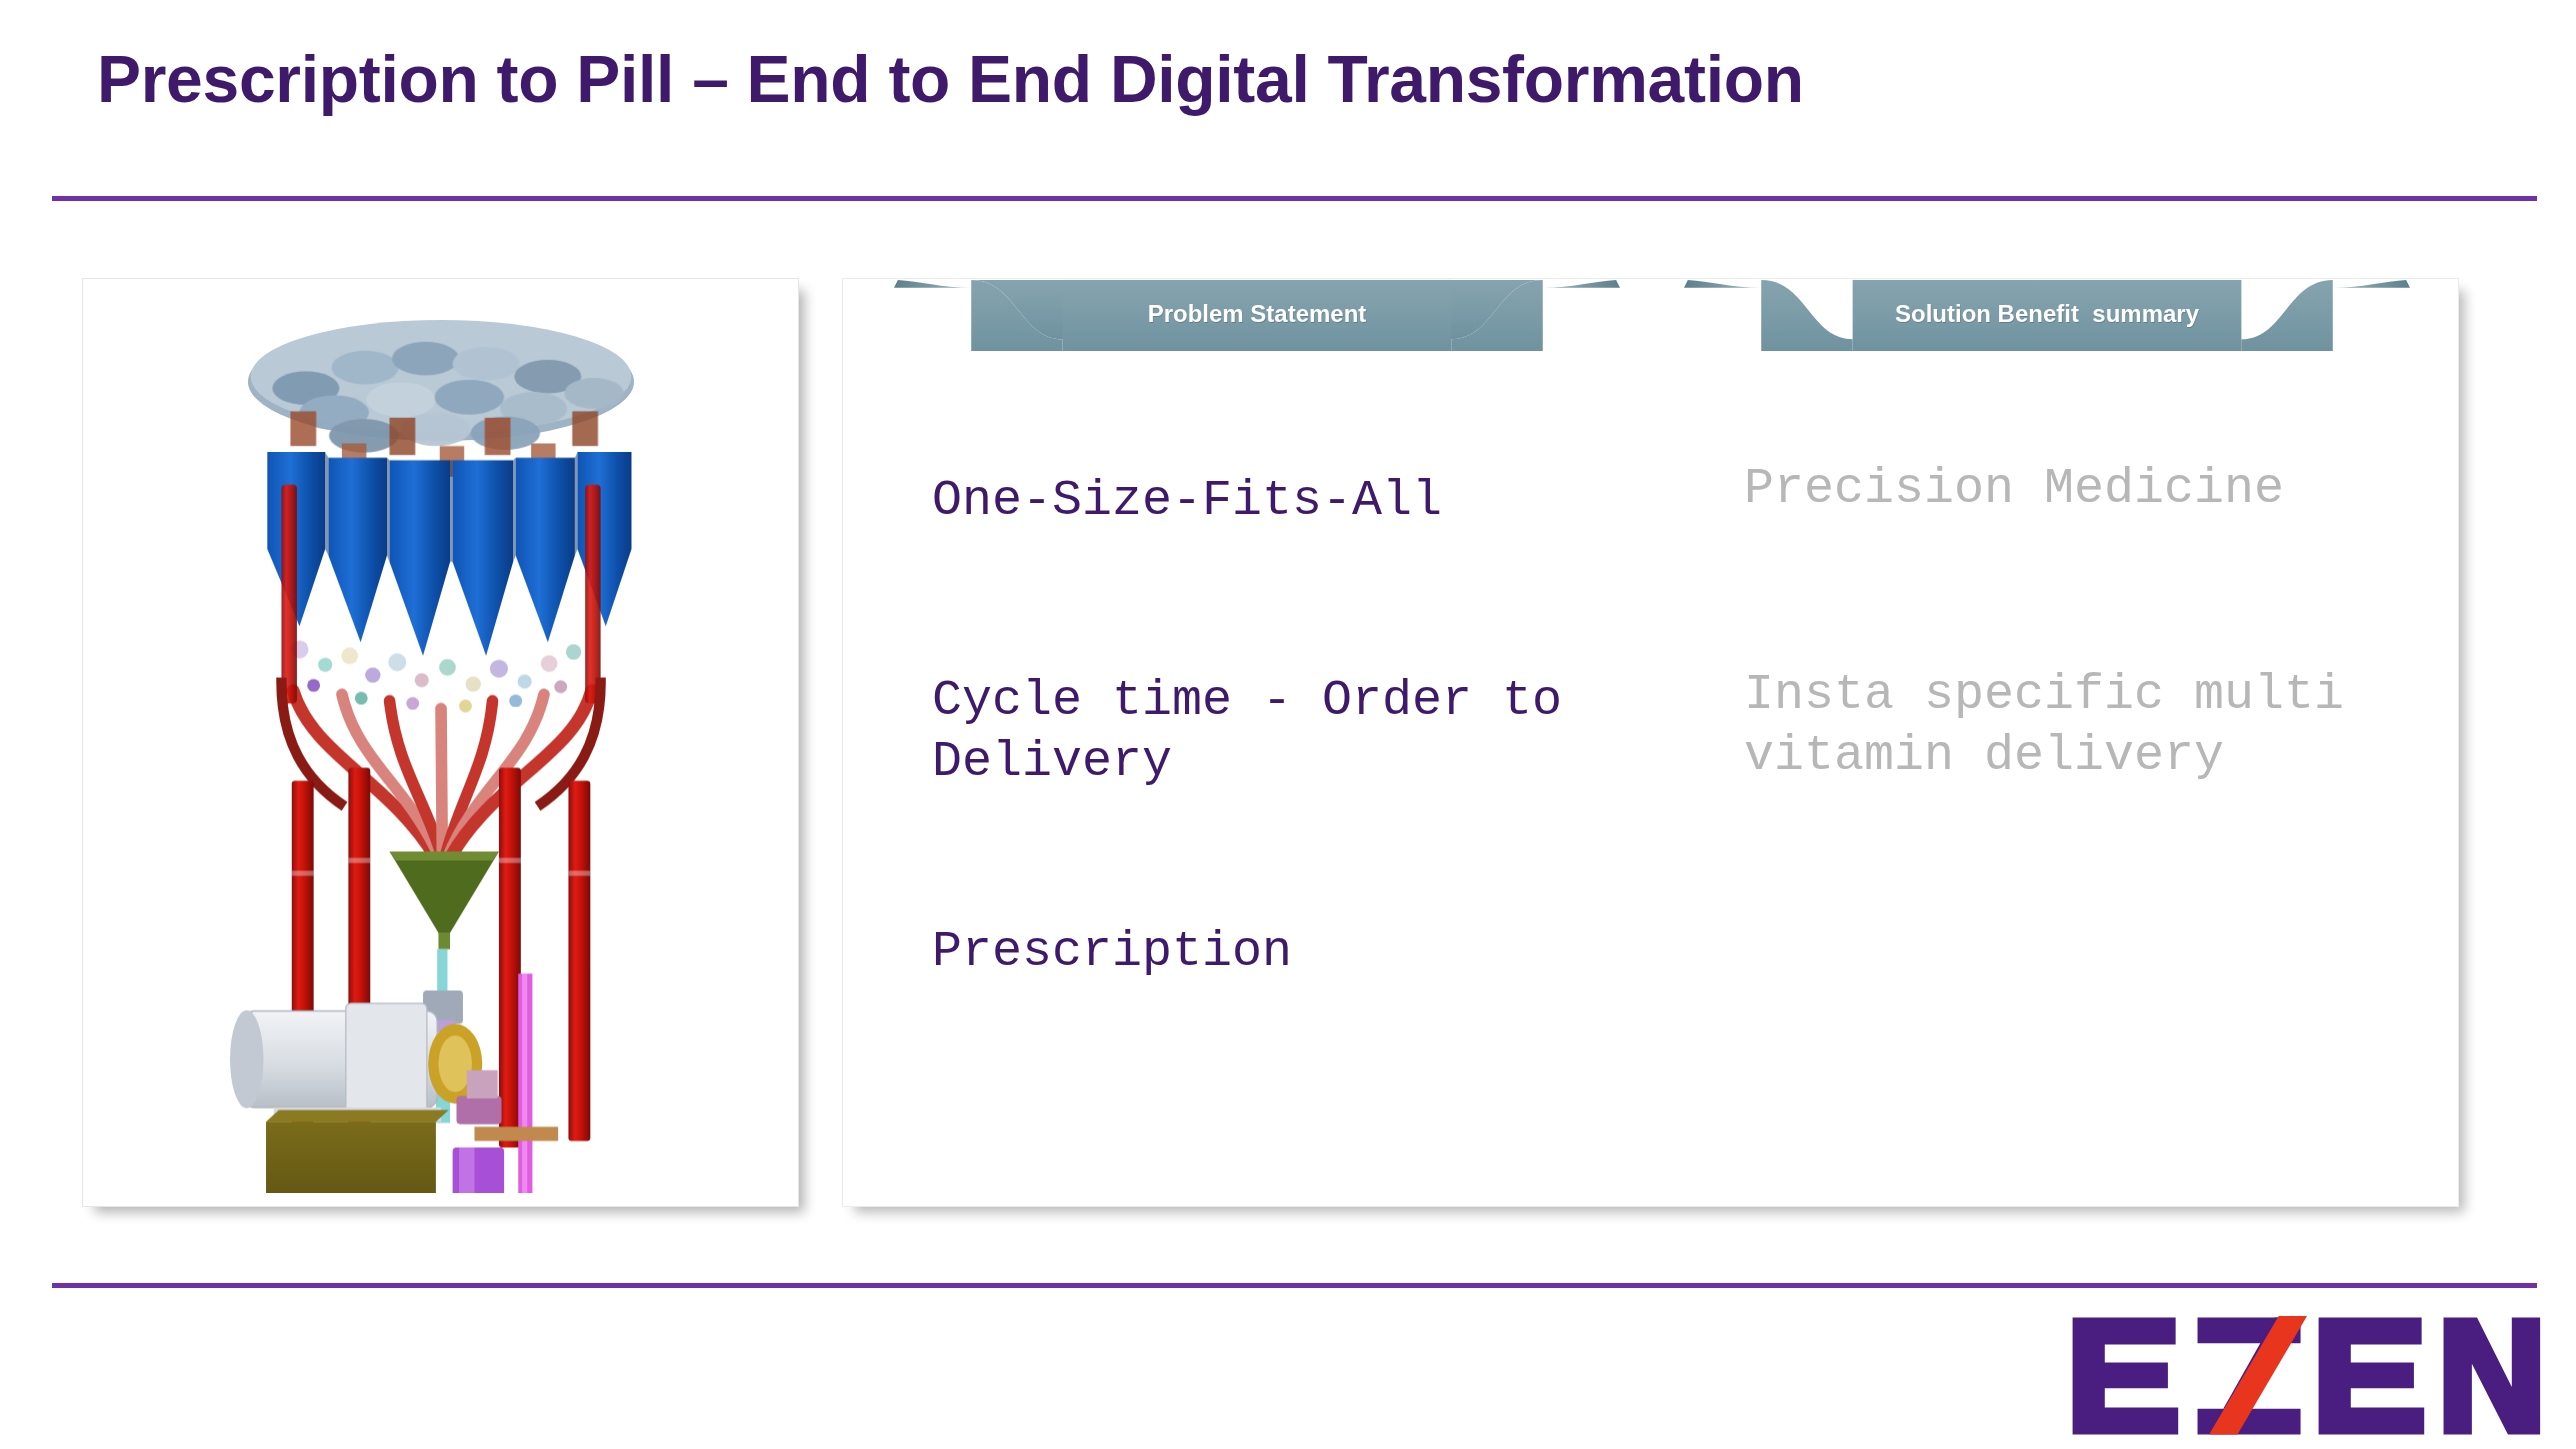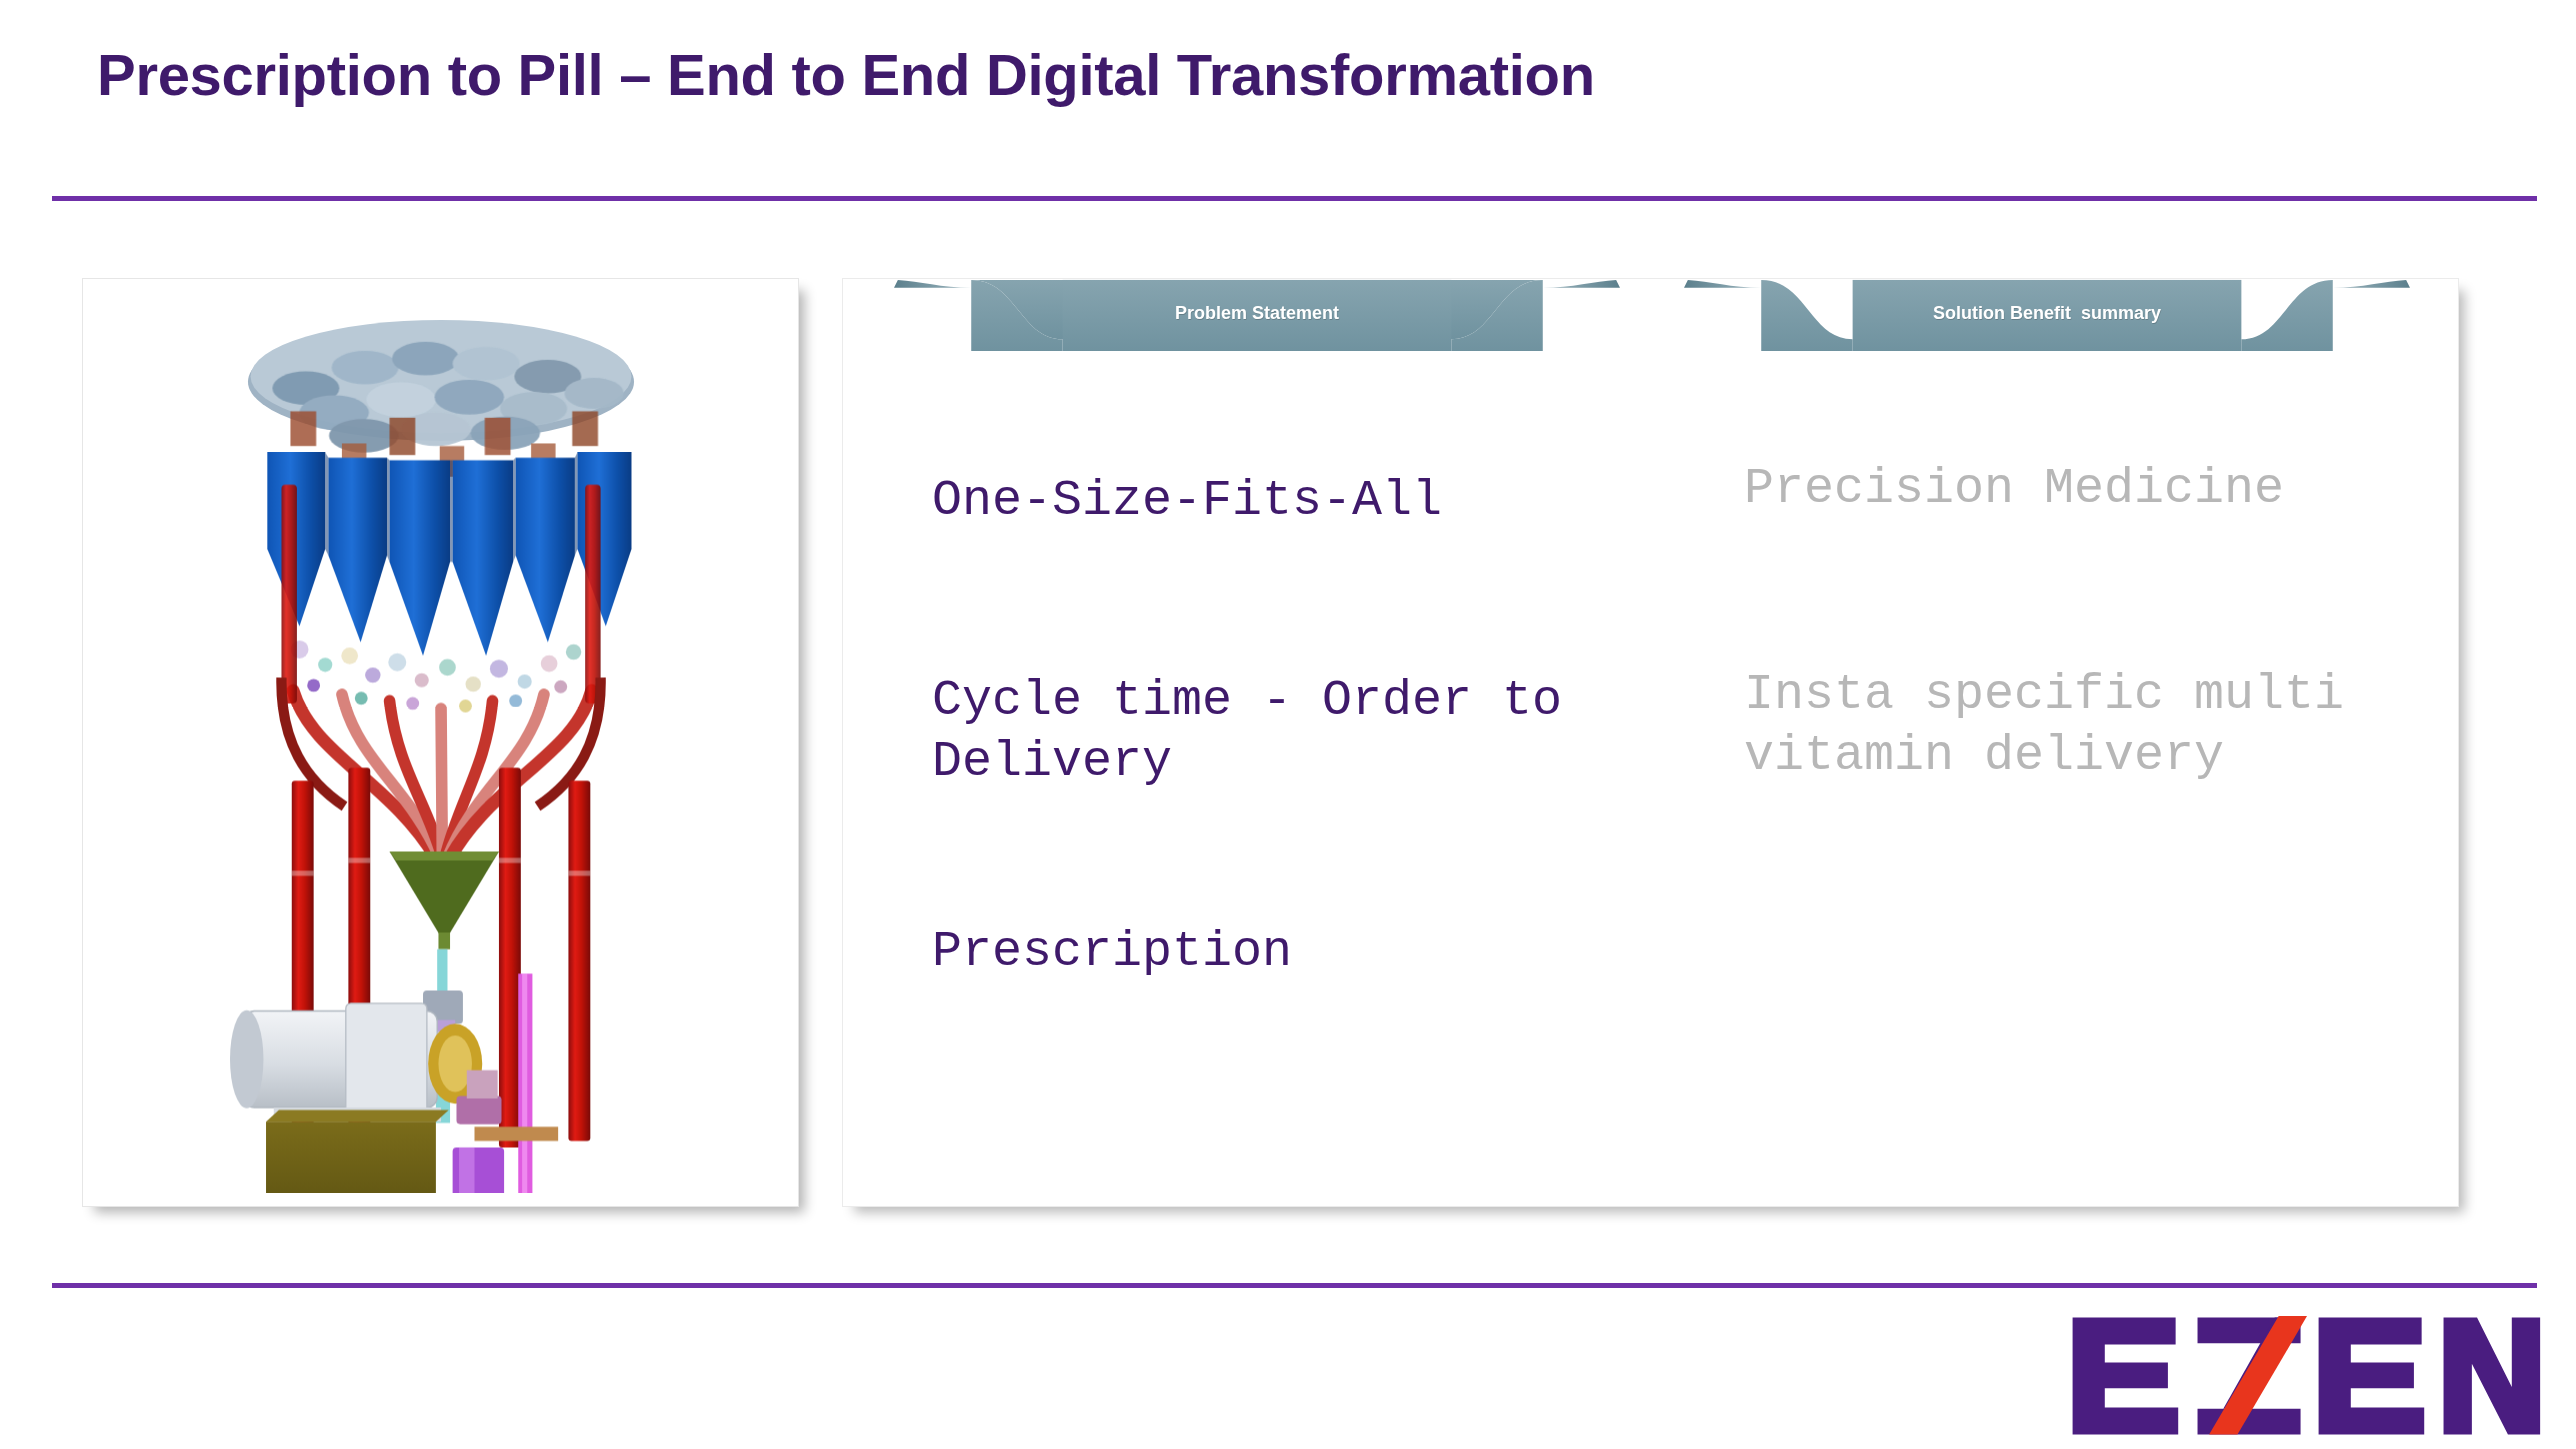--- a/index.html
+++ b/index.html
@@ -10,21 +10,21 @@
     overflow:hidden;
     position:relative;
   }
   .slide{position:absolute;inset:0;}
 
   
   .slide-title{
     position:absolute;
     left:97px; top:44px;
     width:2383px;
-    font-size:58px;
+    font-size:66px;
     font-weight:bold;
     color:#3f1a6b;
     letter-spacing:-0.3px;
     white-space:nowrap;
     line-height:1.08;
   }
   .rule-top{
     position:absolute;
     left:52px; top:196px;
     width:2485px; height:4.5px;
@@ -64,21 +64,21 @@
   .ribbon{
     position:absolute;
     width:726px;height:84px;
   }
   .ribbon.left{left:894px;top:267px;}
   .ribbon.right{left:1684px;top:267px;text-decoration:underline;}
   .ribbon svg{display:block;width:100%;height:100%;}
   .ribbon-label{
     position:absolute;left:0;top:0;width:100%;height:100%;
     display:flex;align-items:center;justify-content:center;
-    color:#ffffff;font-size:18px;font-weight:bold;
+    color:#ffffff;font-size:24px;font-weight:bold;
     padding-top:9px;box-sizing:border-box;
     white-space:pre;
     text-shadow:0.6px 0.6px 0.6px rgba(0,0,0,0.18);
   }
 
   
   .cols{
     position:absolute;
     left:842px; top:361px;
     width:1615px; height:837px;

